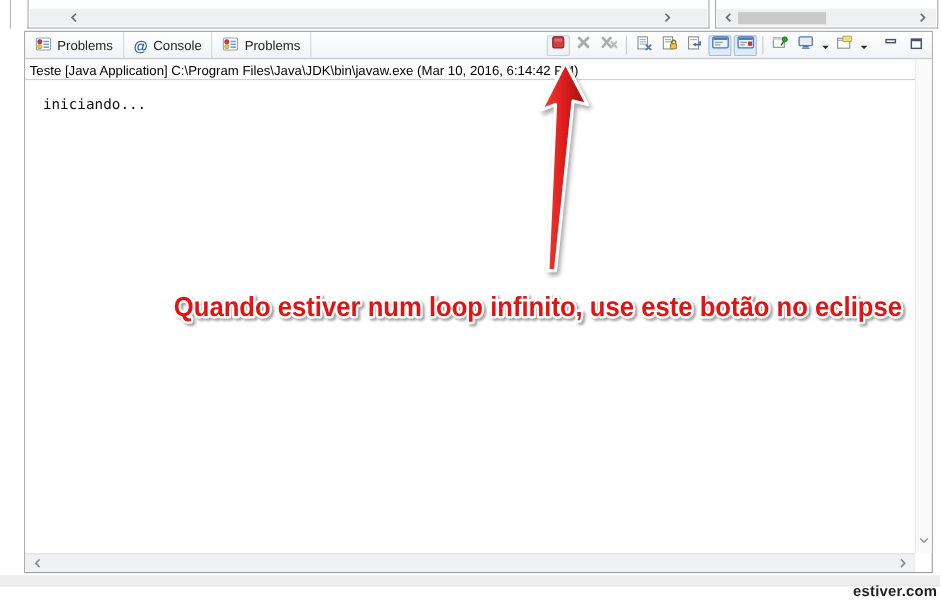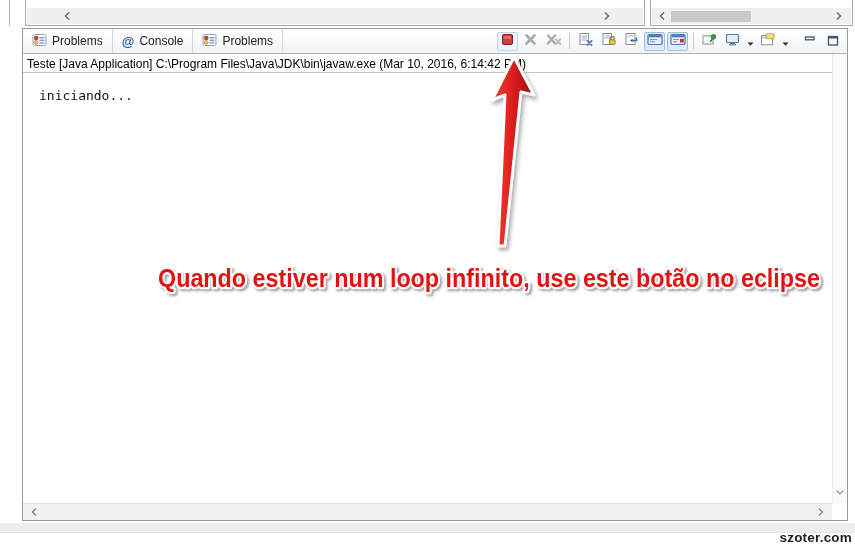--- a/index.html
+++ b/index.html
@@ -327,21 +327,21 @@
         <svg width="8" height="10">
             <path d="M2 1.5 L5.5 5 L2 8.5" fill="none" stroke="#8a8a8a" stroke-width="1.5"></path>
           </svg>
       </span>
     </div>
 
   </div>
 
   <div class="bottom-strip"></div>
 
-  <div class="watermark">szoter.com</div>
+  <div class="watermark">estiver.com</div>
 
   <svg class="arrow-svg" width="66" height="202" viewBox="0 0 66 202">
     <defs>
       <linearGradient id="arrowGrad" x1="0" y1="0" x2="1" y2="0">
         <stop offset="0" stop-color="#ef4434"></stop>
         <stop offset="0.45" stop-color="#e01f1f"></stop>
         <stop offset="1" stop-color="#9c0f0f"></stop>
       </linearGradient>
     </defs>
     <polygon points="38,6 58,44 45,41 29,195 22,195 29,44 16,49" fill="url(#arrowGrad)" stroke="#ffffff" stroke-width="3" stroke-linejoin="round"></polygon>

